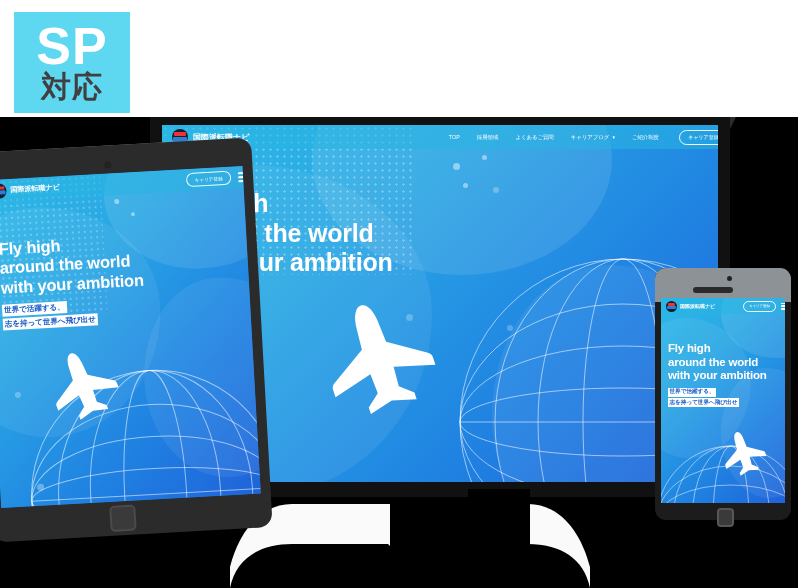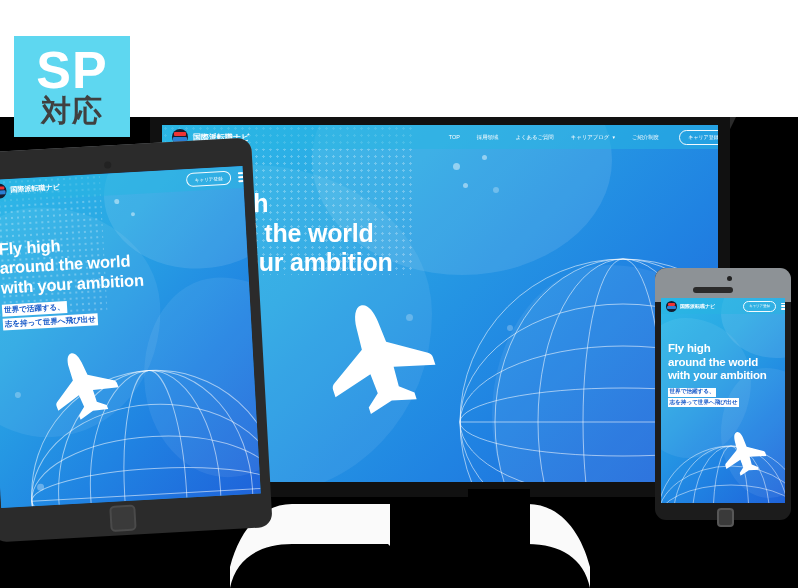--- a/index.html
+++ b/index.html
@@ -1,21 +1,21 @@
 <!DOCTYPE html>
 <html><head>
 <meta charset="utf-8">
 <style>
   html,body{margin:0;padding:0;background:#000;}
   body{width:798px;height:588px;overflow:hidden;font-family:"Liberation Sans","DejaVu Sans",sans-serif;}
   #stage{position:relative;width:798px;height:588px;background:#000;overflow:hidden;}
 
   
   #sp-badge{position:absolute;left:14px;top:12px;width:116px;height:101px;background:#5ed7f0;
-    display:flex;flex-direction:column;align-items:center;justify-content:center;z-index:60;margin-top:24px;}
+    display:flex;flex-direction:column;align-items:center;justify-content:center;z-index:60;}
   #sp-badge .sp-main{color:#fff;font-size:52px;line-height:.92;font-weight:bold;letter-spacing:1px;}
   #sp-badge .sp-sub{color:#404040;font-size:30px;line-height:1;font-weight:bold;letter-spacing:1px;
     font-family:"DejaVu Sans",sans-serif;margin-top:1px;}
   #white-top{position:absolute;left:0;top:0;width:798px;height:117px;background:#fff;z-index:40;}
 
   
   .page{position:absolute;inset:0;overflow:hidden;
     background:linear-gradient(135deg,#2fb9e8 0%,#29a7e4 32%,#2083e2 68%,#1f63da 100%);}
   .page .blob{position:absolute;border-radius:50%;background:rgba(255,255,255,.10);}
   .page .blob2{position:absolute;border-radius:45% 55% 52% 48%/50% 45% 55% 50%;background:rgba(255,255,255,.07);}

